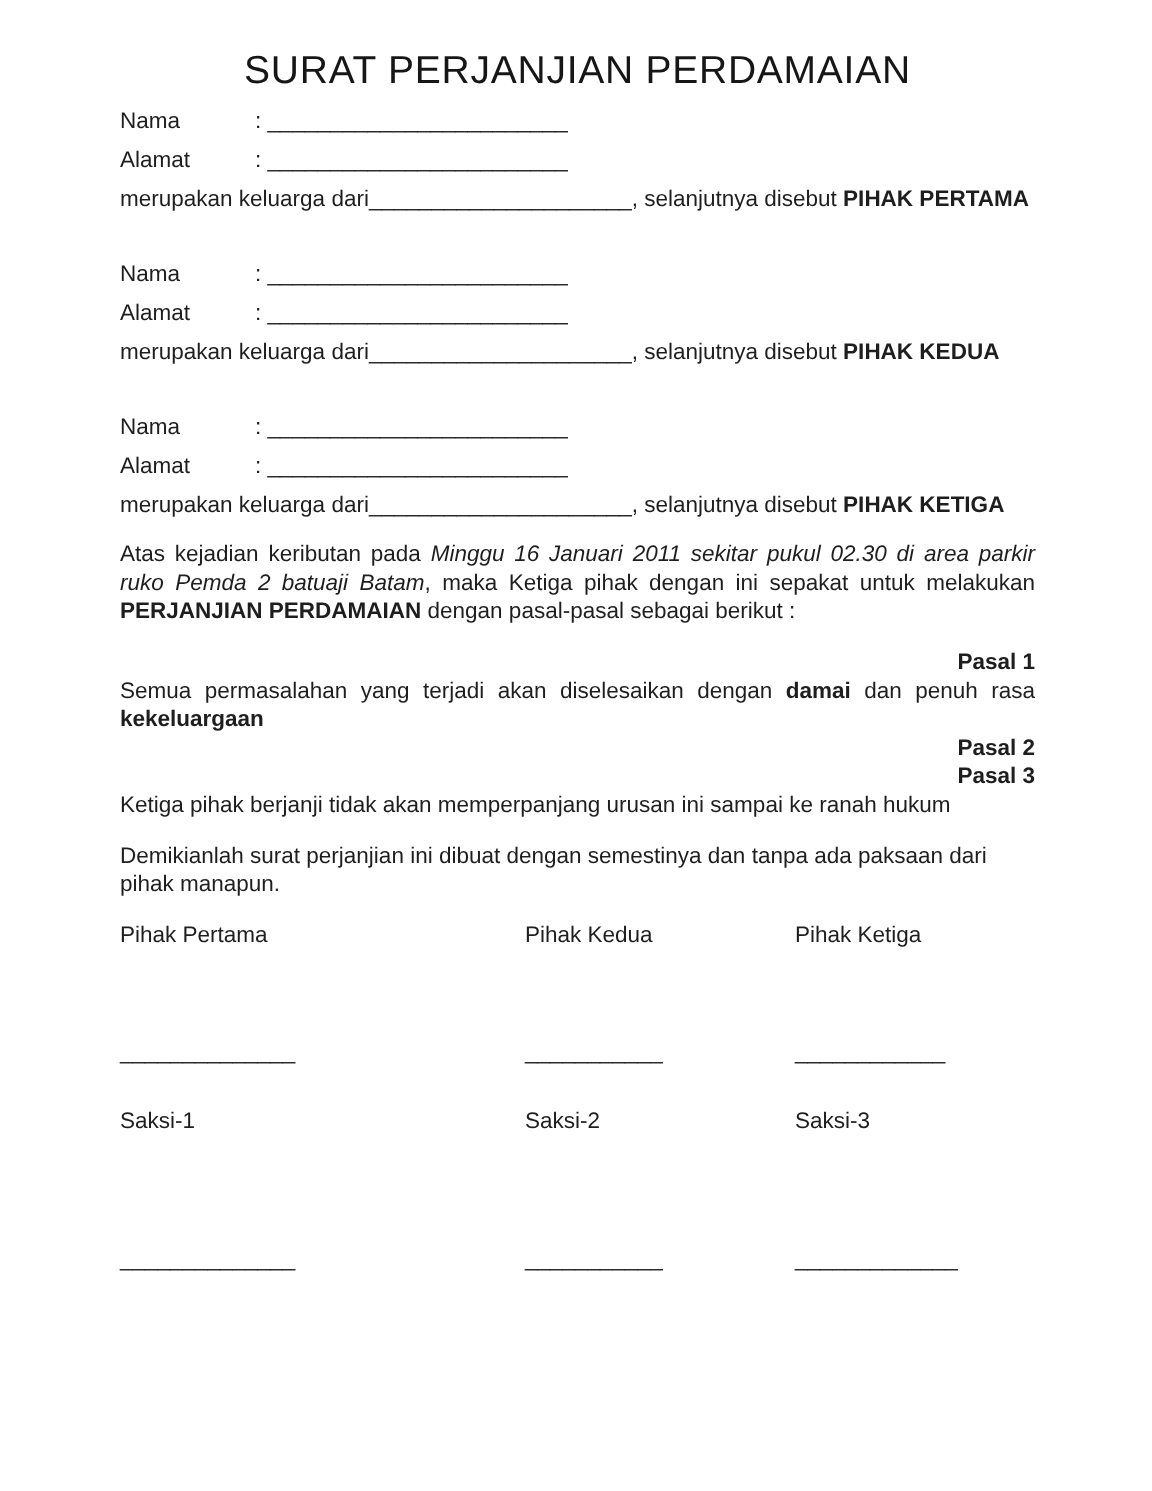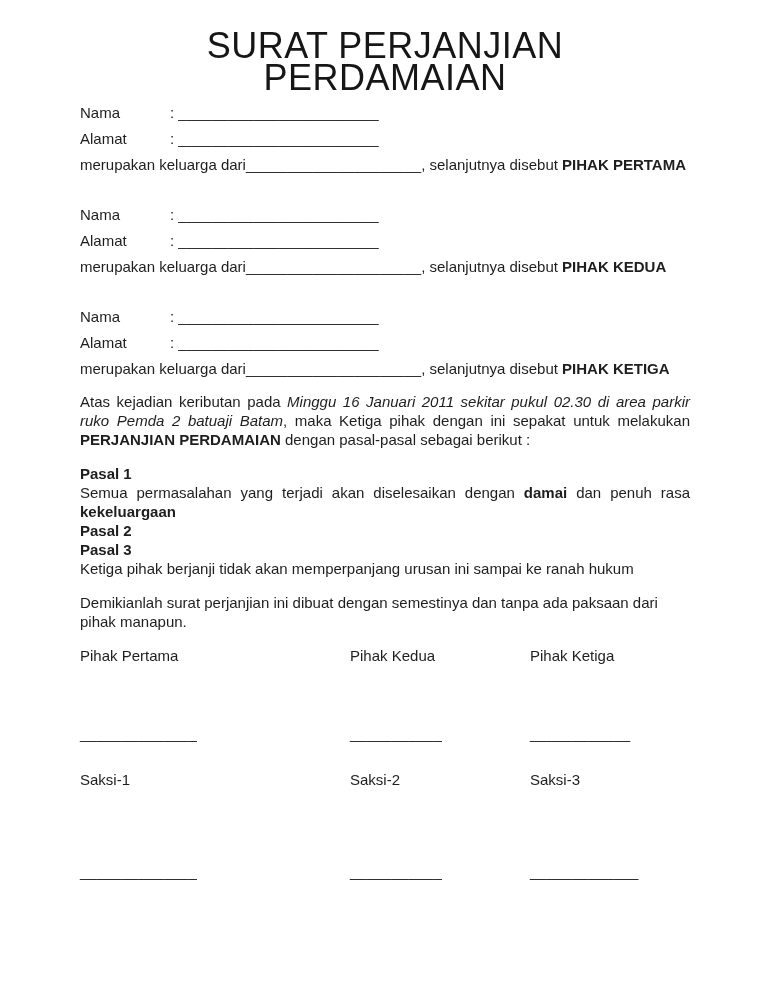--- a/index.html
+++ b/index.html
@@ -10,21 +10,21 @@
     background:#ffffff;
     box-sizing:border-box;
     padding:30px 78px 0 80px;
     overflow:hidden;
     font-family:"Liberation Sans", sans-serif;
     color:#1e1e1e;
     font-size:15px;
   }
   .doc-title {
     text-align:center;
-    font-size:36px;
+    font-size:26px;
     font-weight:400;
     letter-spacing:0.5px;
     line-height:32px;
     margin:0 0 4px 0;
     color:#161616;
   }
   .intro { margin-top:42px; line-height:20px; }
 
   .party-block { margin-top:6px; }
   .party-block + .party-block { margin-top:24px; }
@@ -34,21 +34,21 @@
   .family-row { line-height:26px; white-space:nowrap; }
   .bold { font-weight:700; }
   .italic { font-style:italic; }
 
   .opening {
     margin-top:10px;
     text-align:justify;
     line-height:19px;
   }
   .pasal-heading {
-    text-align:left;
+    text-align:right;
     font-weight:700;
     line-height:19px;
     margin:0;
   }
   .pasal-body {
     text-align:justify;
     line-height:19px;
     margin:0;
   }
   .closing {

